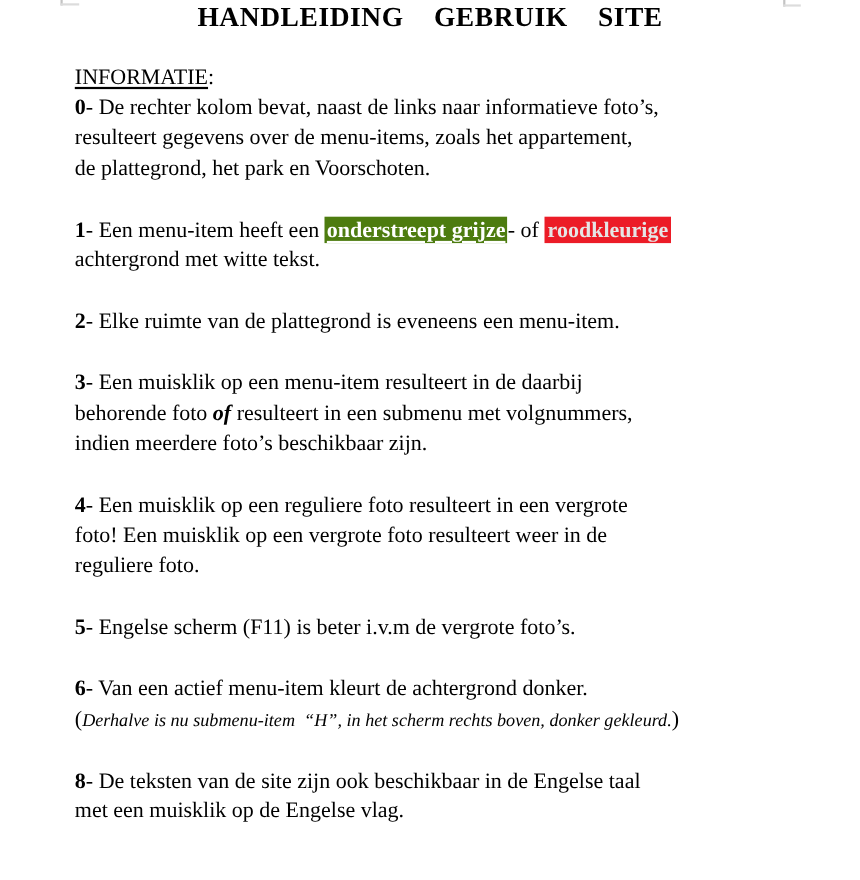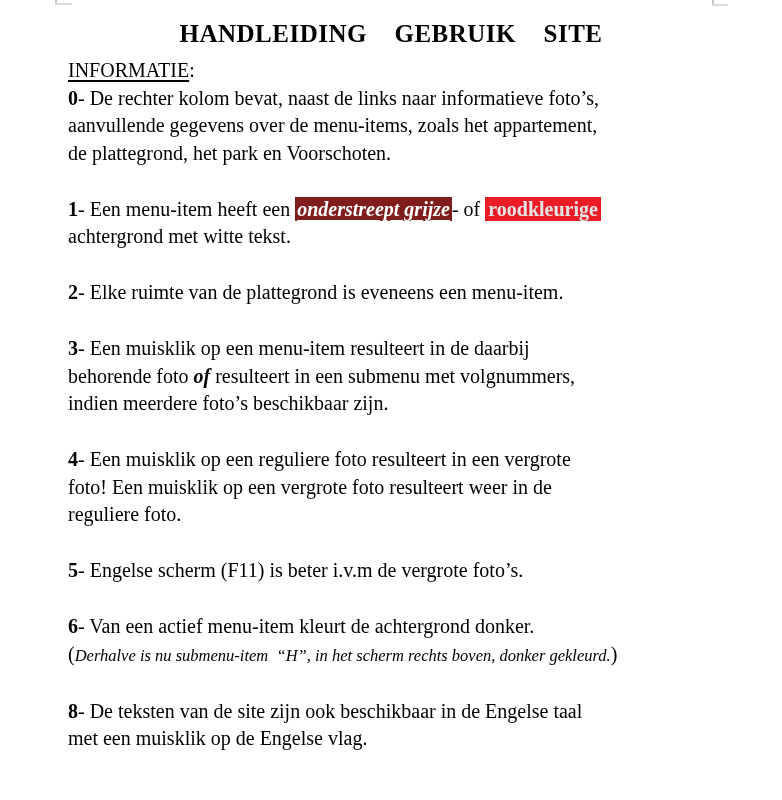--- a/index.html
+++ b/index.html
@@ -17,21 +17,21 @@
   .corner .stub { position: absolute; background: #c3c3c3; }
   .corner-left  { left: 55px; top: 0; }
   .corner-left .stub { left: 0; top: 0; width: 2px; height: 5px; }
   .corner-left .bar  { left: 0; top: 3px; width: 17px; height: 2px; }
   .corner-right { left: 712px; top: 0; }
   .corner-right .stub { left: 0; top: 0; width: 2px; height: 6px; }
   .corner-right .bar  { left: 0; top: 4px; width: 16px; height: 2px; }
 
   .title {
     position: absolute;
-    left: 0; top: 20px; width: 782px;
+    left: 0; top: 3px; width: 782px;
     text-align: center;
     font-size: 25px;
     font-weight: bold;
     letter-spacing: 0.5px;
     word-spacing: 7px;
     white-space: pre;
   }
   .content {
     position: absolute;
     left: 68px; top: 57px;
@@ -44,29 +44,28 @@
     text-decoration: underline;
     text-underline-offset: 3px;
     text-decoration-thickness: 1.5px;
     font-family: Liberation Serif, serif;
   }
   .item { margin-bottom: 28.5px; }
   .item:last-child { margin-bottom: 0; }
   .line { white-space: pre; }
   .num { font-weight: bold; }
   .hl-gray {
-    background: #7f1d1d;
+    background: #4d7c0f;
     color: #ffffff;
     font-weight: bold;
     text-decoration: underline;
     text-decoration-color: #ffffff;
     text-decoration-thickness: 2px;
     text-underline-offset: 4px;
     padding: 1px 2px;
-    font-style: italic;
   }
   .hl-red {
     background: #ec1c27;
     color: #e5e5e5;
     font-weight: bold;
     padding: 1px 3px;
   }
   .bi { font-weight: bold; font-style: italic; }
   .si { font-style: italic; font-size: 16.5px; }
   .paren { font-style: normal; font-size: 20px; }
@@ -83,21 +82,21 @@
   <span class="bar"></span>
 </div>
 
 <div class="title">HANDLEIDING  GEBRUIK  SITE</div>
 
 <div class="content">
   <div class="heading"><span class="u">INFORMATIE</span><span>:</span></div>
   <div id="items-host">
       <div class="item">
         <div class="line"><span class="num">0</span><span>- </span><span>De rechter kolom bevat, naast de links naar informatieve foto’s,</span></div>
-        <div class="line"><span>aanvullende gegevens over de menu-items, zoals het appartement,</span></div>
+        <div class="line"><span>resulteert gegevens over de menu-items, zoals het appartement,</span></div>
         <div class="line"><span>de plattegrond, het park en Voorschoten.</span></div>
       </div>
       <div class="item">
         <div class="line"><span class="num">1</span><span>- </span><span>Een menu-item heeft een </span><span class="hl-gray">onderstreept grijze</span><span>- of </span><span class="hl-red">roodkleurige</span></div>
         <div class="line"><span>achtergrond met witte tekst.</span></div>
       </div>
       <div class="item">
         <div class="line"><span class="num">2</span><span>- </span><span>Elke ruimte van de plattegrond is eveneens een menu-item.</span></div>
       </div>
       <div class="item">

